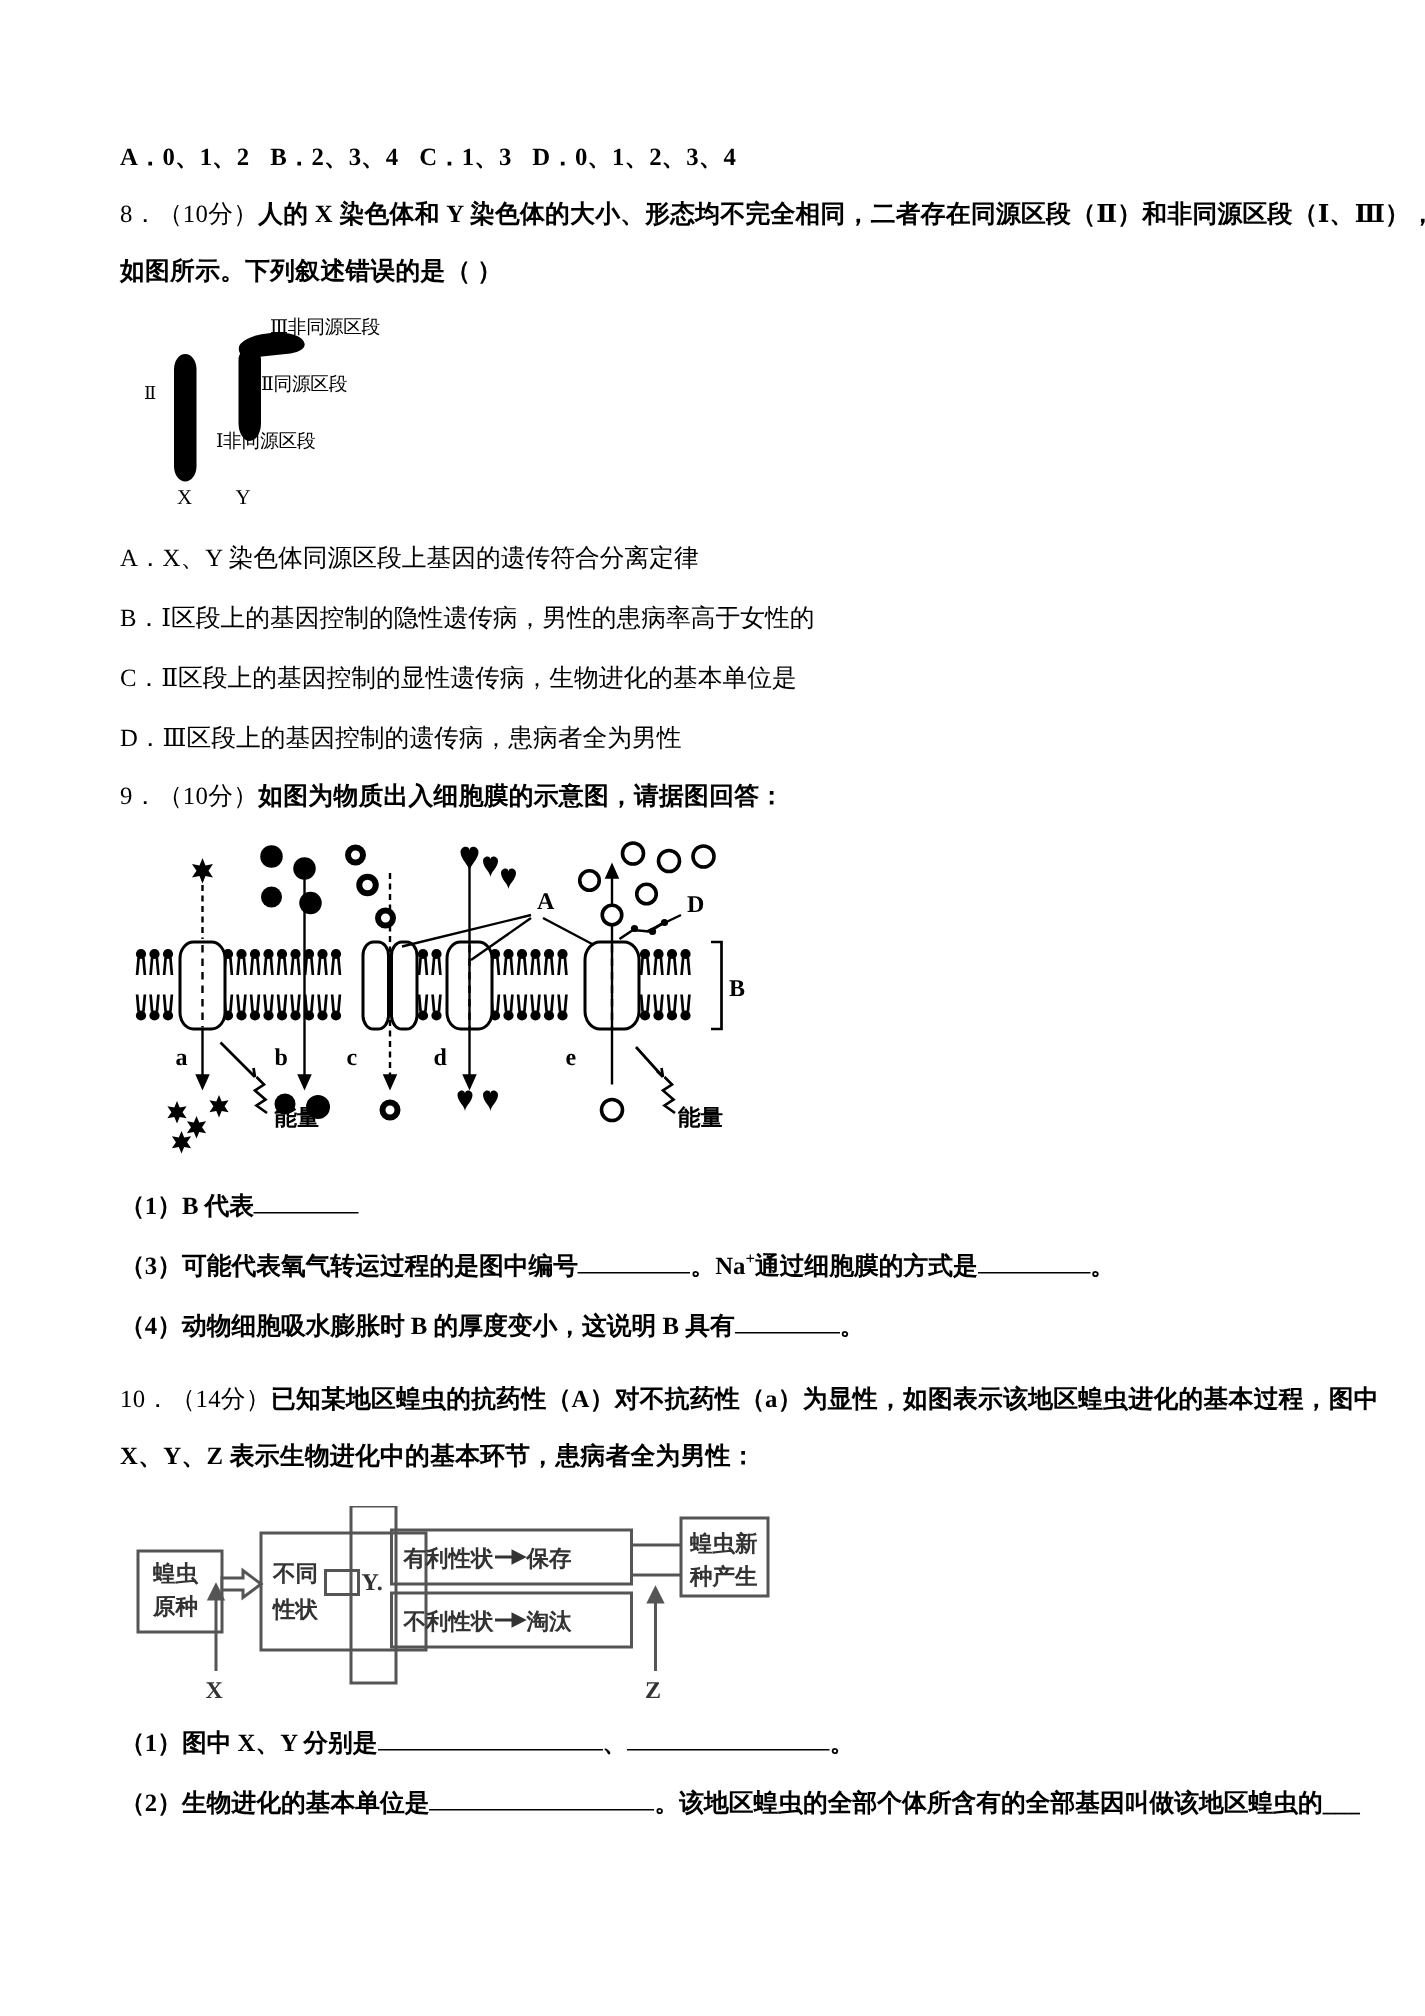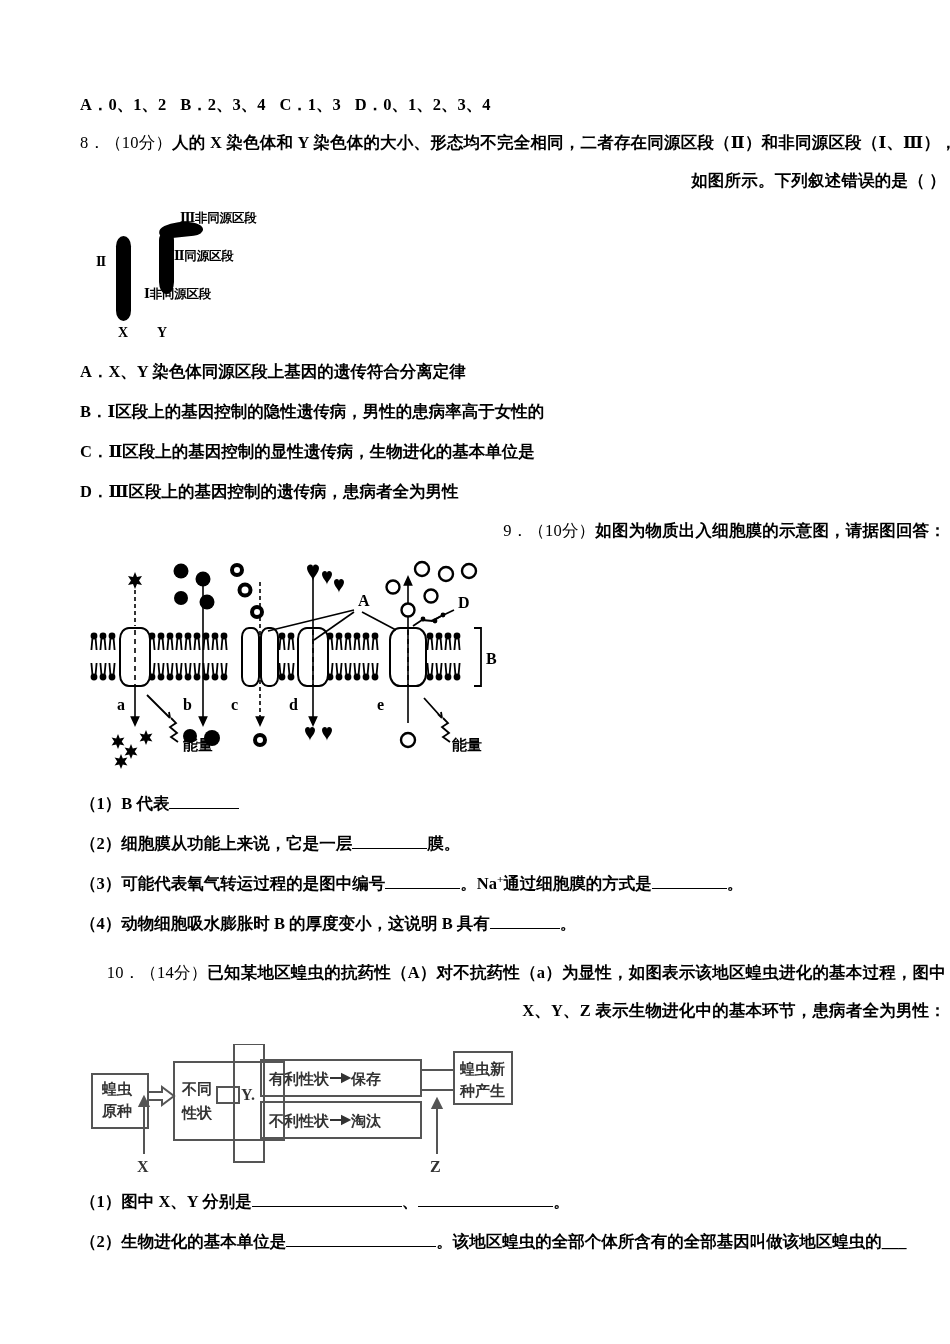--- a/index.html
+++ b/index.html
@@ -31,27 +31,26 @@
     top: 86px;
     width: 866px;
   }
 
   
   .line {
     font-size: 16.5px;
     line-height: 38px;
     white-space: nowrap;
     letter-spacing: 0.2px;
-    text-align: right;
   }
   .q-num { font-weight: normal; }
   .q-body { font-weight: bold; }
   .opt-row { font-weight: bold; font-size: 16.5px; line-height: 38px; }
   .opt-row .sp { display: inline-block; width: 14px; }
-  .choice { font-weight: bold; font-size: 16.5px; line-height: 40px; }
+  .choice { font-weight: normal; font-size: 16.5px; line-height: 40px; }
   .section-title { font-weight: bold; font-size: 16.5px; line-height: 32px; }
   .subq { font-weight: bold; font-size: 16.5px; line-height: 40px; }
   .blank-s { display: inline-block; border-bottom: 1.4px solid #000; height: 15px; }
   .w70  { width: 70px; }
   .w75  { width: 75px; }
   .w135 { width: 135px; }
   .w150 { width: 150px; }
   sup { font-size: 0.68em; vertical-align: super; line-height: 0; }
 
   
@@ -78,21 +77,21 @@
   .chrom-y-h {
     position: absolute;
     left: 65px; top: 12px;
     width: 44px; height: 15px;
     background: #000;
     border-radius: 50% 55% 25% 25% / 60% 70% 40% 40%;
     transform: rotate(-6deg);
   }
   .chrom-lbl {
     position: absolute;
-    font-weight: bold;
+    font-weight: normal;
     font-size: 12.5px;
     white-space: nowrap;
     letter-spacing: -0.2px;
   }
   .lbl-III  { left: 86px;  top: 0px; }
   .lbl-II   { left: 80px;  top: 38px; }
   .lbl-I    { left: 50px;  top: 76px; }
   .lbl-IIleft { left: 2px; top: 45px; font-size: 12px; }
   .lbl-X    { left: 24px;  top: 115px; font-size: 14px; }
   .lbl-Y    { left: 63px;  top: 115px; font-size: 14px; }
@@ -356,23 +355,20 @@
 
       <text x="93" y="192" font-family="Liberation Sans, sans-serif" font-size="15" font-weight="bold" fill="#000">能量</text>
       <text x="362" y="192" font-family="Liberation Sans, sans-serif" font-size="15" font-weight="bold" fill="#000">能量</text>
     </svg>
   </div>
 
   <div class="subq">
     <span>（1）</span><span>B 代表</span><span class="blank-s w70"></span>
   </div>
   <div class="subq">
-    <span>（2）</span><span>细胞膜从功能上来说，它是一层</span><span class="blank-s w75"></span><span>膜。</span>
-  </div>
-  <div class="subq">
     <span>（3）</span><span>可能代表氧气转运过程的是图中编号</span><span class="blank-s w75"></span><span>。Na</span><sup>+</sup><span>通过细胞膜的方式是</span><span class="blank-s w75"></span><span>。</span>
   </div>
   <div class="subq">
     <span>（4）</span><span>动物细胞吸水膨胀时 B 的厚度变小，这说明 B 具有</span><span class="blank-s w70"></span><span>。</span>
   </div>
 
   <div class="spacer-10"></div>
 
   <div class="line">
     <span class="q-num">10．</span><span class="q-num">（14分）</span><span class="q-body">已知某地区蝗虫的抗药性（A）对不抗药性（a）为显性，如图表示该地区蝗虫进化的基本过程，图中</span>

